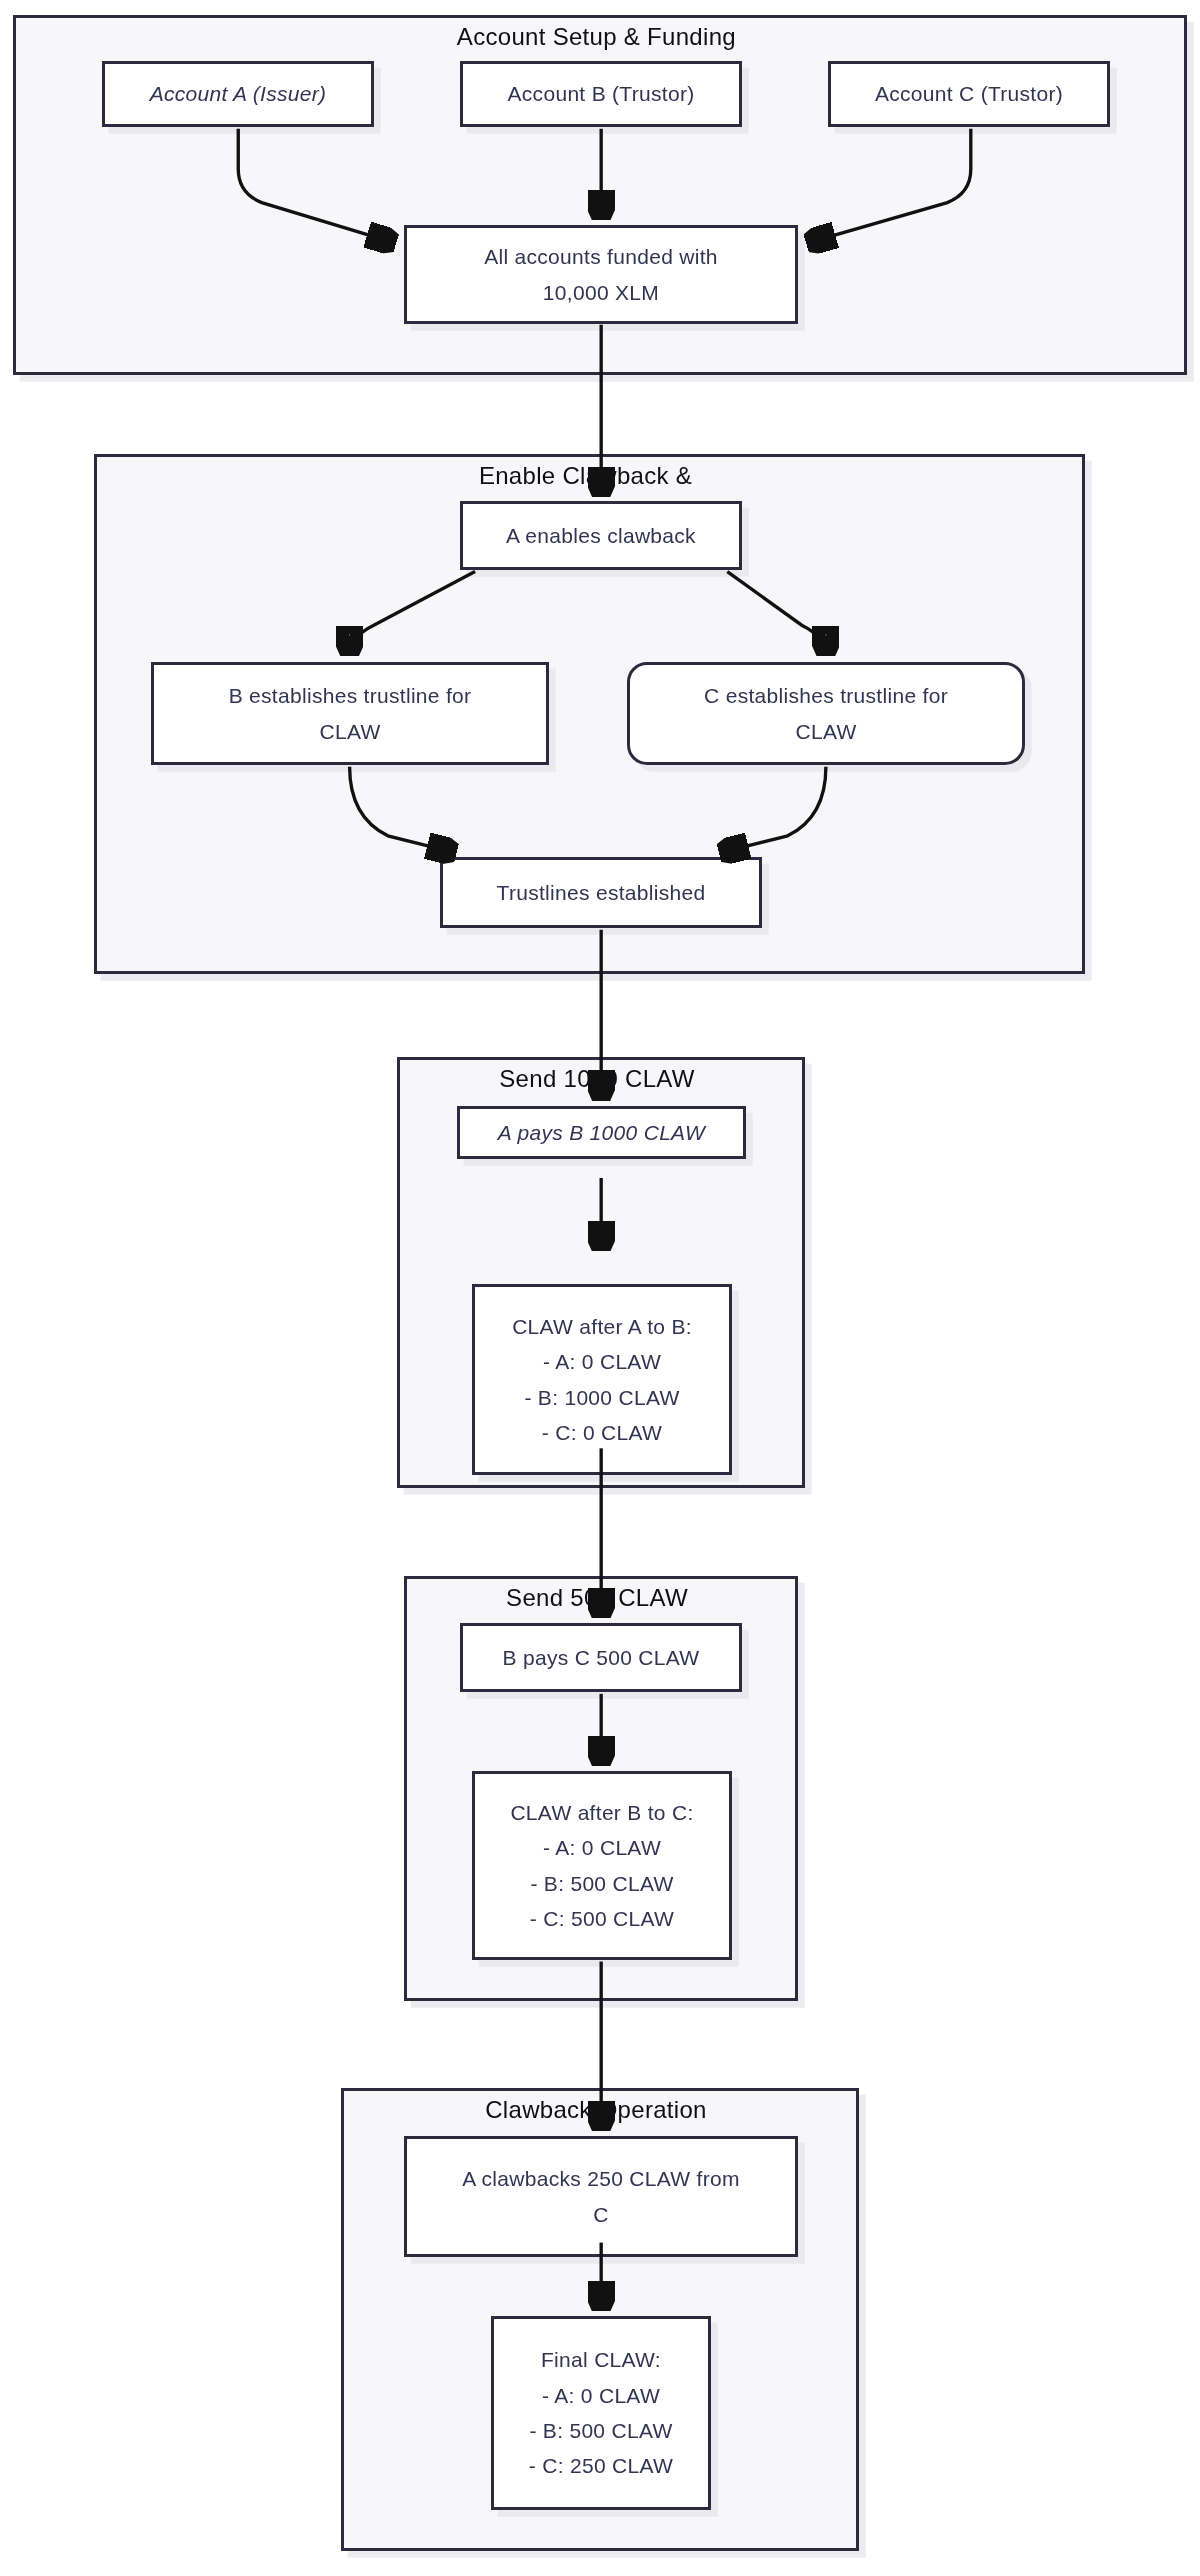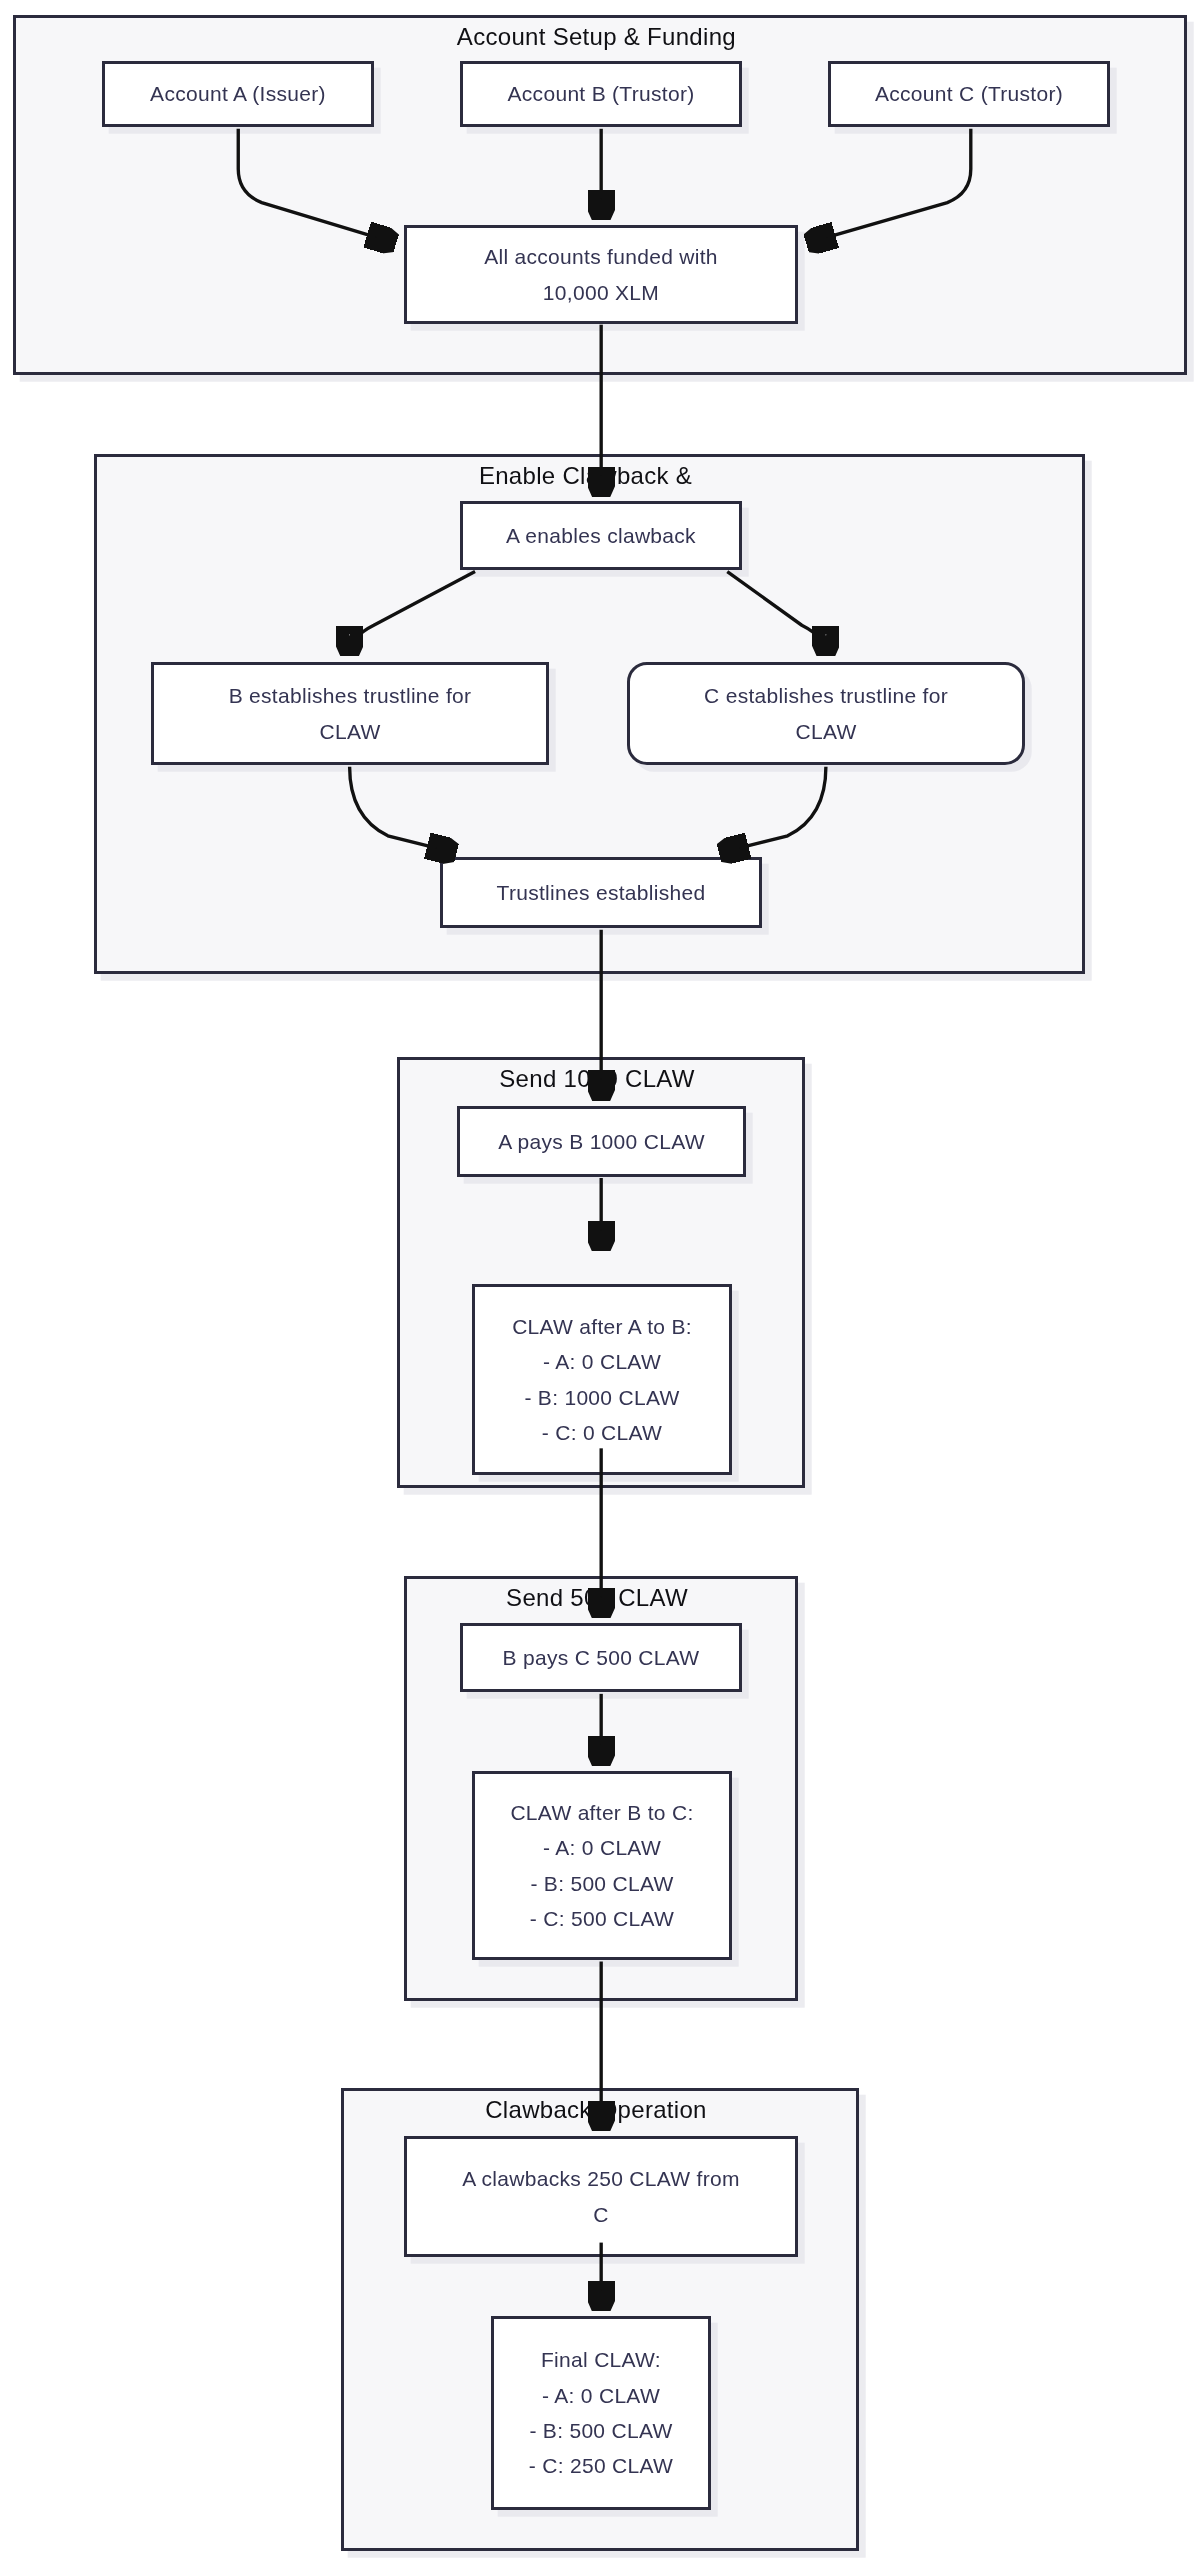--- a/index.html
+++ b/index.html
@@ -41,40 +41,40 @@
 </div>
 
 <div class="section" style="left:404px;top:1576px;width:394px;height:425px;">
   <div class="section-title">Send 500 CLAW</div>
 </div>
 
 <div class="section" style="left:341px;top:2088px;width:518px;height:463px;">
   <div class="section-title">Clawback Operation</div>
 </div>
 
-<div class="node" style="left:102px;top:61px;width:272px;height:66px;">Account A (Issuer)</div>
+<div class="node" style="left:102px;top:61px;width:272px;height:66px;font-style:italic;">Account A (Issuer)</div>
 
 <div class="node" style="left:460px;top:61px;width:282px;height:66px;">Account B (Trustor)</div>
 
 <div class="node" style="left:828px;top:61px;width:282px;height:66px;">Account C (Trustor)</div>
 
 <div class="node" style="left:404px;top:225px;width:394px;height:99px;">All accounts funded with
 10,000 XLM</div>
 
 <div class="node" style="left:460px;top:501px;width:282px;height:69px;">A enables clawback</div>
 
 <div class="node" style="left:151px;top:662px;width:398px;height:103px;">B establishes trustline for
 CLAW</div>
 
 <div class="node" style="left:627px;top:662px;width:398px;height:103px;border-radius:20px;">C establishes trustline for
 CLAW</div>
 
 <div class="node" style="left:440px;top:857px;width:322px;height:71px;">Trustlines established</div>
 
-<div class="node" style="left:457px;top:1106px;width:289px;height:71px;">A pays B 1000 CLAW</div>
+<div class="node" style="left:457px;top:1106px;width:289px;height:53px;font-style:italic;">A pays B 1000 CLAW</div>
 
 <div class="node" style="left:472px;top:1256px;width:260px;height:191px;margin-top:28px;">CLAW after A to B:
 - A: 0 CLAW
 - B: 1000 CLAW
 - C: 0 CLAW</div>
 
 <div class="node" style="left:460px;top:1623px;width:282px;height:69px;">B pays C 500 CLAW</div>
 
 <div class="node" style="left:472px;top:1771px;width:260px;height:189px;">CLAW after B to C:
 - A: 0 CLAW

